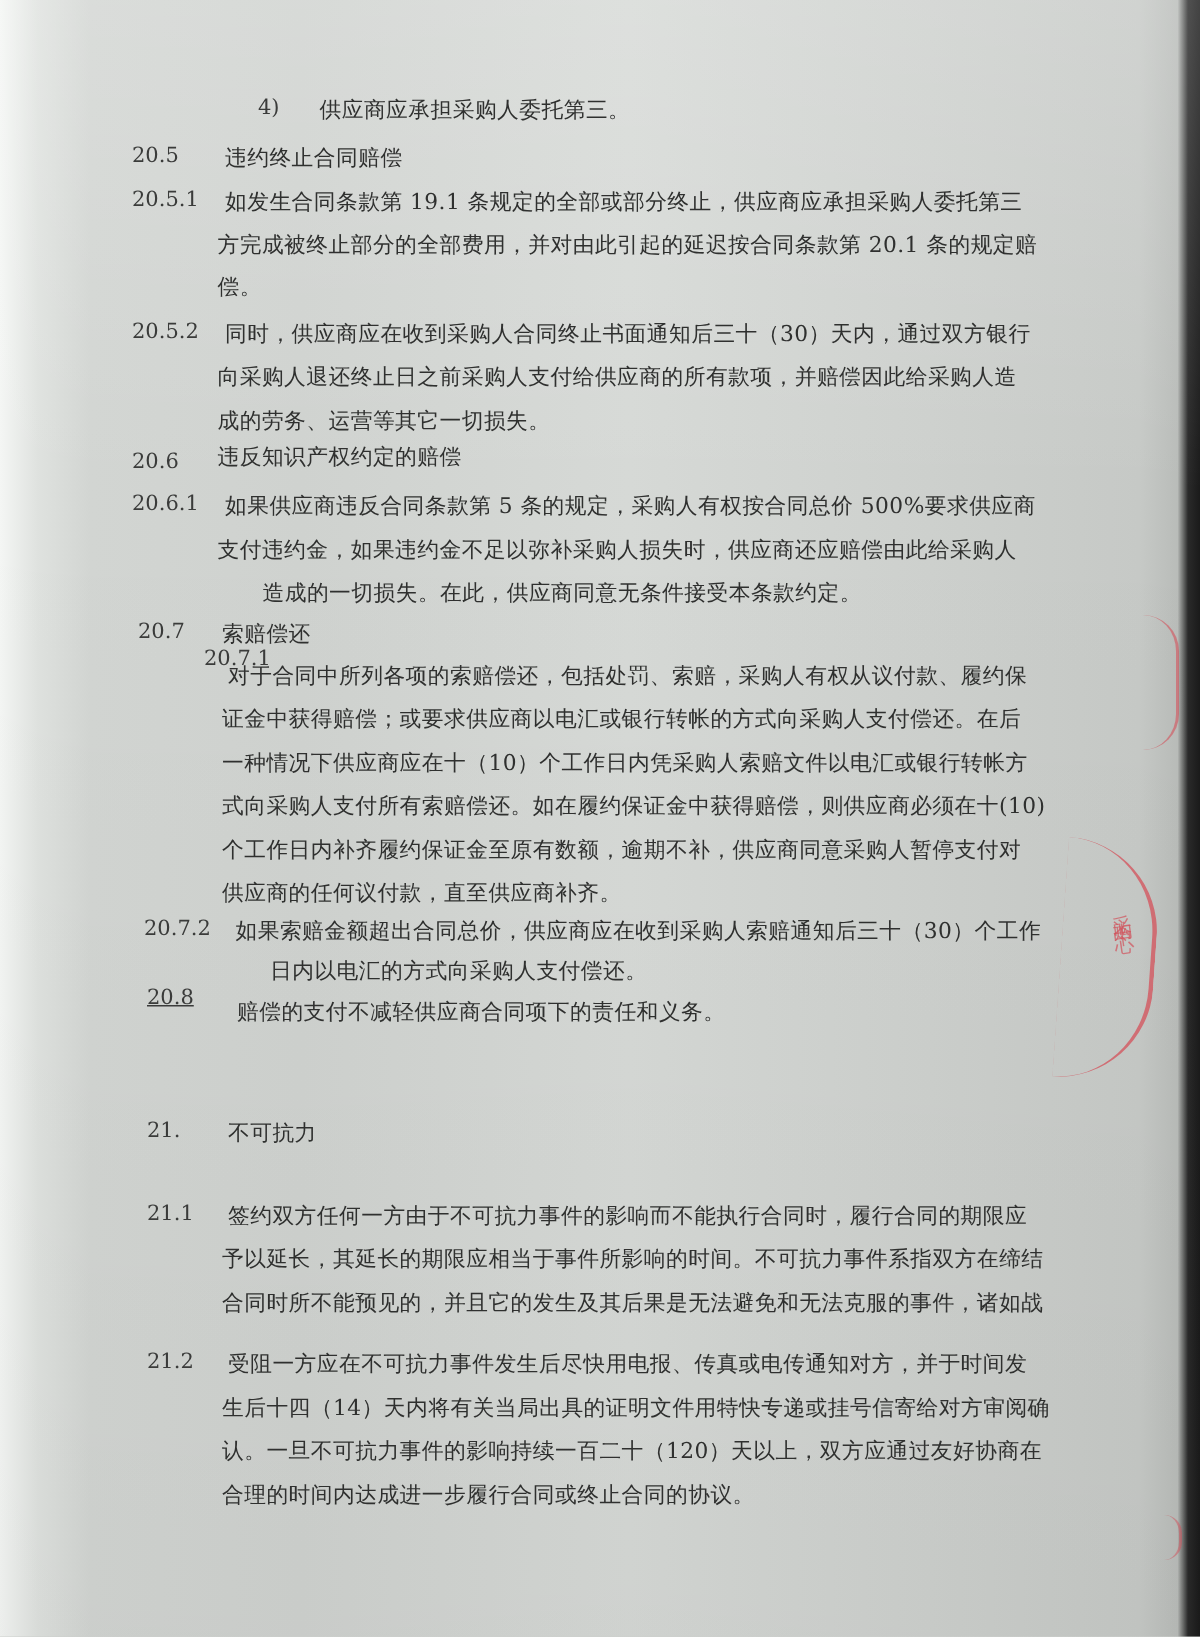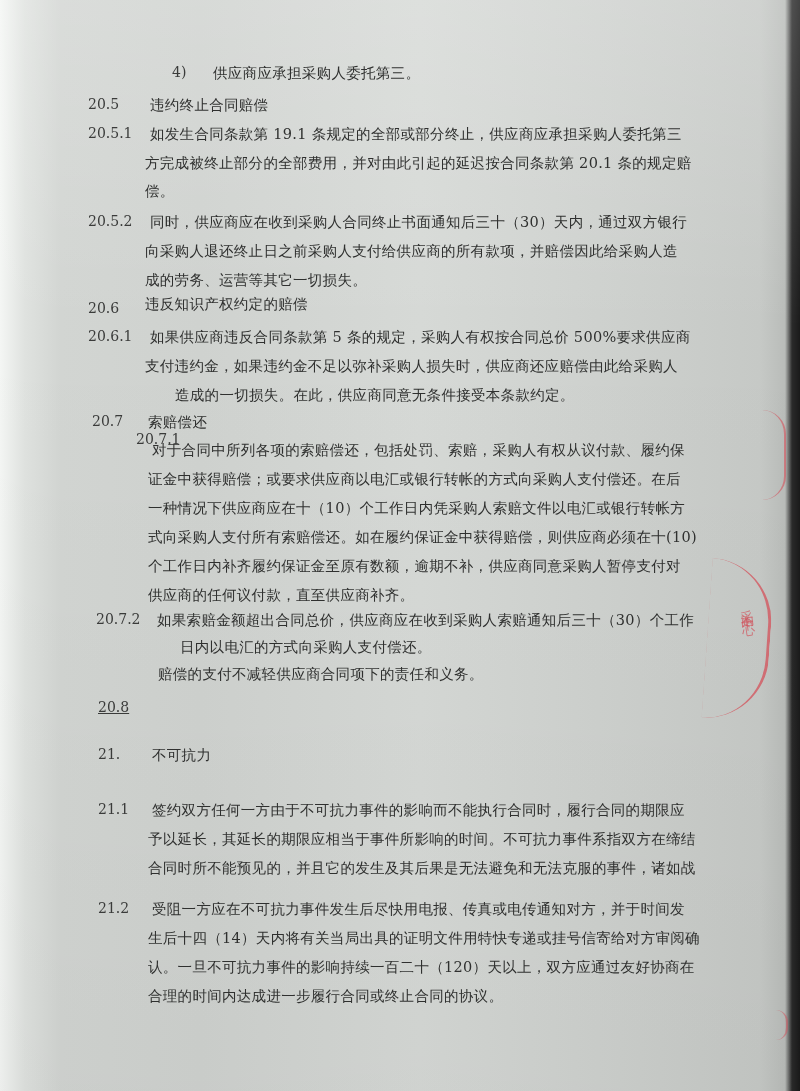--- a/index.html
+++ b/index.html
@@ -118,21 +118,21 @@
   <span class="line" style="left:152px; top:441px;">对于合同中所列各项的索赔偿还，包括处罚、索赔，采购人有权从议付款、履约保</span>
   <span class="line" style="left:148px; top:499px;">一种情况下供应商应在十（10）个工作日内凭采购人索赔文件以电汇或银行转帐方</span>
   <span class="line" style="left:148px; top:528px;">式向采购人支付所有索赔偿还。如在履约保证金中获得赔偿，则供应商必须在十(10)</span>
   <span class="line" style="left:148px; top:557px;">个工作日内补齐履约保证金至原有数额，逾期不补，供应商同意采购人暂停支付对</span>
   <span class="line" style="left:148px; top:586px;">供应商的任何议付款，直至供应商补齐。</span>
 
   <span class="num" style="left:96px; top:611px;">20.7.2</span>
   <span class="line" style="left:157px; top:611px;">如果索赔金额超出合同总价，供应商应在收到采购人索赔通知后三十（30）个工作</span>
   <span class="line" style="left:152px; top:638px;margin-left:28px;">日内以电汇的方式向采购人支付偿还。</span>
 
-  <span class="num" style="left:98px; top:699px;text-decoration:underline;">20.8</span>
+  <span class="num" style="left:98px; top:657px;text-decoration:underline;">20.8</span>
   <span class="line" style="left:158px; top:665px;">赔偿的支付不减轻供应商合同项下的责任和义务。</span>
 
   <span class="num" style="left:98px; top:746px;">21.</span>
   <span class="line" style="left:152px; top:746px;">不可抗力</span>
 
   <span class="num" style="left:98px; top:801px;">21.1</span>
   <span class="line" style="left:148px; top:830px;">予以延长，其延长的期限应相当于事件所影响的时间。不可抗力事件系指双方在缔结</span>
   <span class="line" style="left:152px; top:801px;">签约双方任何一方由于不可抗力事件的影响而不能执行合同时，履行合同的期限应</span>
   <span class="line" style="left:148px; top:859px;">合同时所不能预见的，并且它的发生及其后果是无法避免和无法克服的事件，诸如战</span>
 

